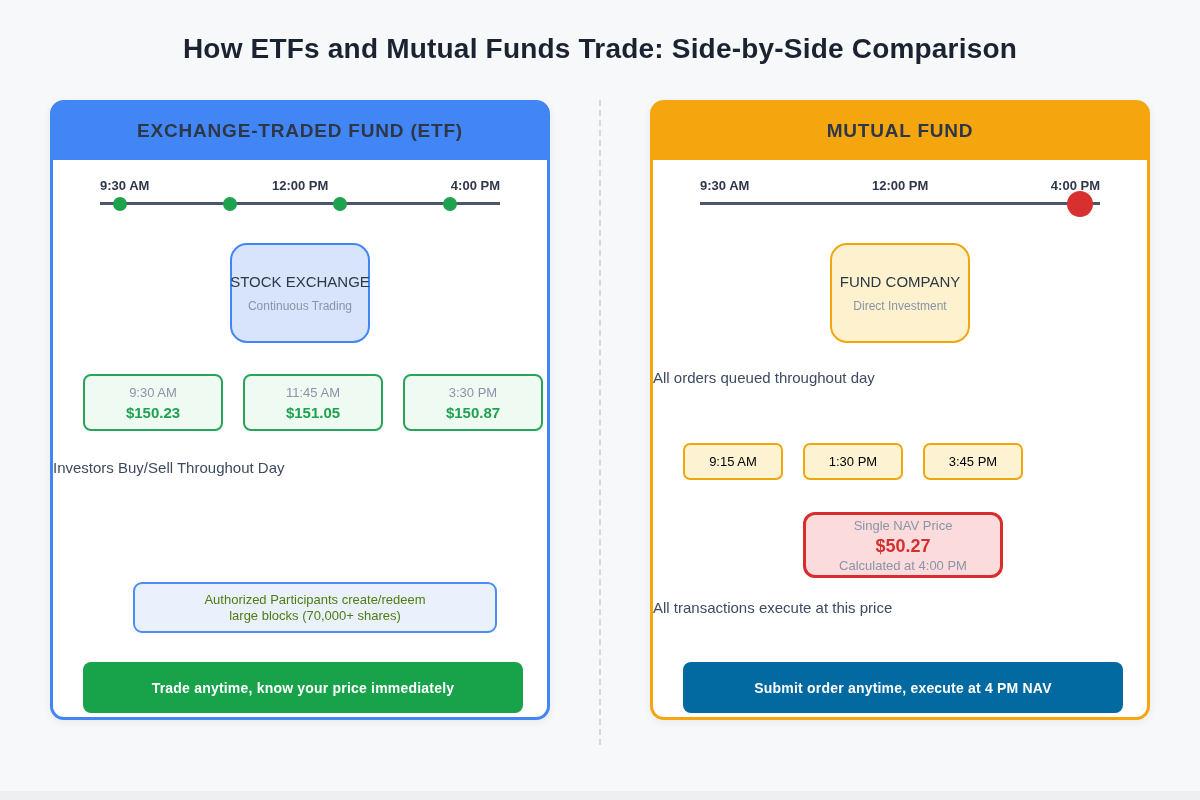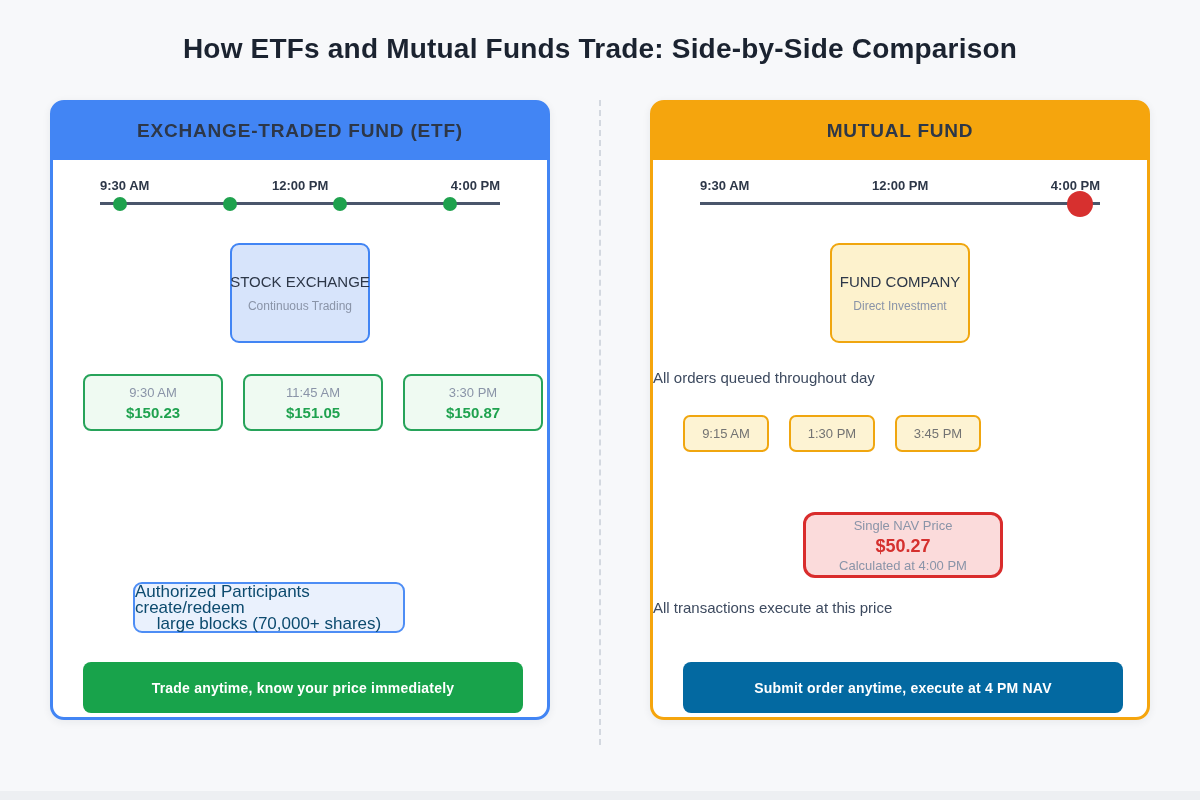--- a/index.html
+++ b/index.html
@@ -45,21 +45,21 @@
   .tl-line { position:relative; margin-top:9px; height:3px; background:#4a566b; }
   .tl-dot {
     position:absolute; top:50%; transform:translate(-50%,-50%);
     width:14px; height:14px; border-radius:50%; background:#1fa24e;
   }
   .tl-dot.big { width:26px; height:26px; background:#d7302f; }
 
   
   .inst-box {
     position:absolute; top:140px; left:50%; transform:translateX(-50%);
-    width:140px; height:100px; border-radius:9px;
+    width:140px; height:100px; border-radius:17px;
     display:flex; flex-direction:column; align-items:center; justify-content:center; gap:9px;
   }
   .etf .inst-box { background:#d7e4fb; border:2px solid #4285f4; }
   .mf  .inst-box { background:#fdf2cd; border:2px solid #f0a60f; }
   .inst-title { font-size:15px; color:#2d3748; white-space:nowrap; }
   .inst-sub   { font-size:12px; color:#8a94a8; white-space:nowrap; }
 
   
   .price-row { position:absolute; top:271px; left:30px; display:flex; gap:20px; }
   .price-box {
@@ -73,40 +73,40 @@
     position:absolute; left:0; right:0; 
     font-size:15px; color:#3d4a5f;
   }
   .subnote {
     position:absolute; left:0; right:0; text-align:center;
     font-size:13px; color:#8292ad;
   }
 
   
   .ap-box {
-    position:absolute; top:479px; left:80px; width:272px; height:51px;
+    position:absolute; top:479px; left:80px; width:364px; height:51px;
     background:#eaf1fd; border:2px solid #4d8df5; border-radius:9px;
     display:flex; flex-direction:column; align-items:center; justify-content:center;
-    font-size:17px; color:#0c4a6e; line-height:16px;
+    font-size:13px; color:#4d7c0f; line-height:16px;
   }
 
   .cta {
     position:absolute; top:559px; left:30px; width:440px; height:51px;
     border:none; border-radius:8px; cursor:pointer;
     font-family:inherit; font-size:14px; font-weight:bold; color:#ffffff; letter-spacing:0.2px;
   }
   .etf .cta { background:#18a34b; }
   .mf  .cta { background:#0369a1; }
 
   
   .queue-row { position:absolute; top:312px; left:30px; display:flex; gap:20px; }
   .queue-box {
-    width:86px; height:37px; background:#fdf3d3; border:2px solid #f0a60f; border-radius:7px;
+    width:100px; height:37px; background:#fdf3d3; border:2px solid #f0a60f; border-radius:7px;
     display:flex; align-items:center; justify-content:center;
-    font-size:13px; color:#737373;
+    font-size:13px; color:#000000;margin-top:28px;
   }
 
   
   .nav-box {
     position:absolute; top:409px; left:150px; width:200px; height:66px;
     background:#fbdbdb; border:3px solid #d92c2c; border-radius:12px;
     display:flex; flex-direction:column; align-items:center; justify-content:center;
     overflow:visible;
   }
   .nav-label { font-size:13px; color:#8a94a8; }
@@ -150,20 +150,21 @@
     <div class="price-box">
       <div class="price-time">11:45 AM</div>
       <div class="price-val">$151.05</div>
     </div>
     <div class="price-box">
       <div class="price-time">3:30 PM</div>
       <div class="price-val">$150.87</div>
     </div>
   </div>
 
+  <div class="caption" style="top:356px">Investors Buy/Sell Throughout Day</div>
 
 
   <div class="ap-box">
     <span>Authorized Participants create/redeem</span>
     <span>large blocks (70,000+ shares)</span>
   </div>
 
   <button class="cta">Trade anytime, know your price immediately</button>
 </section>
 

